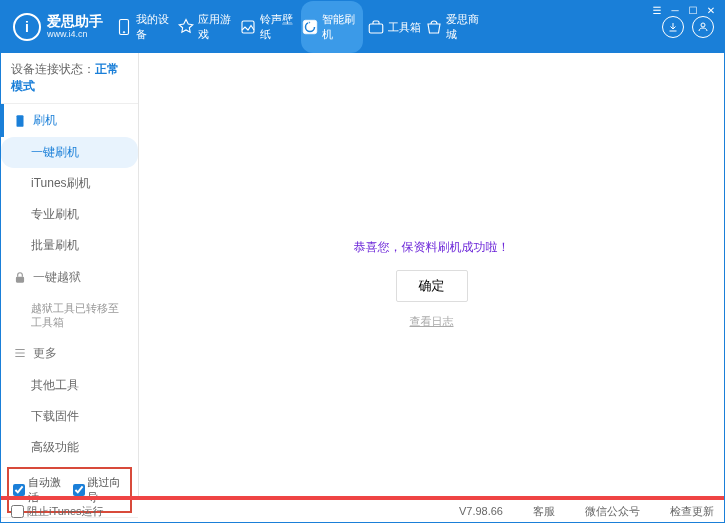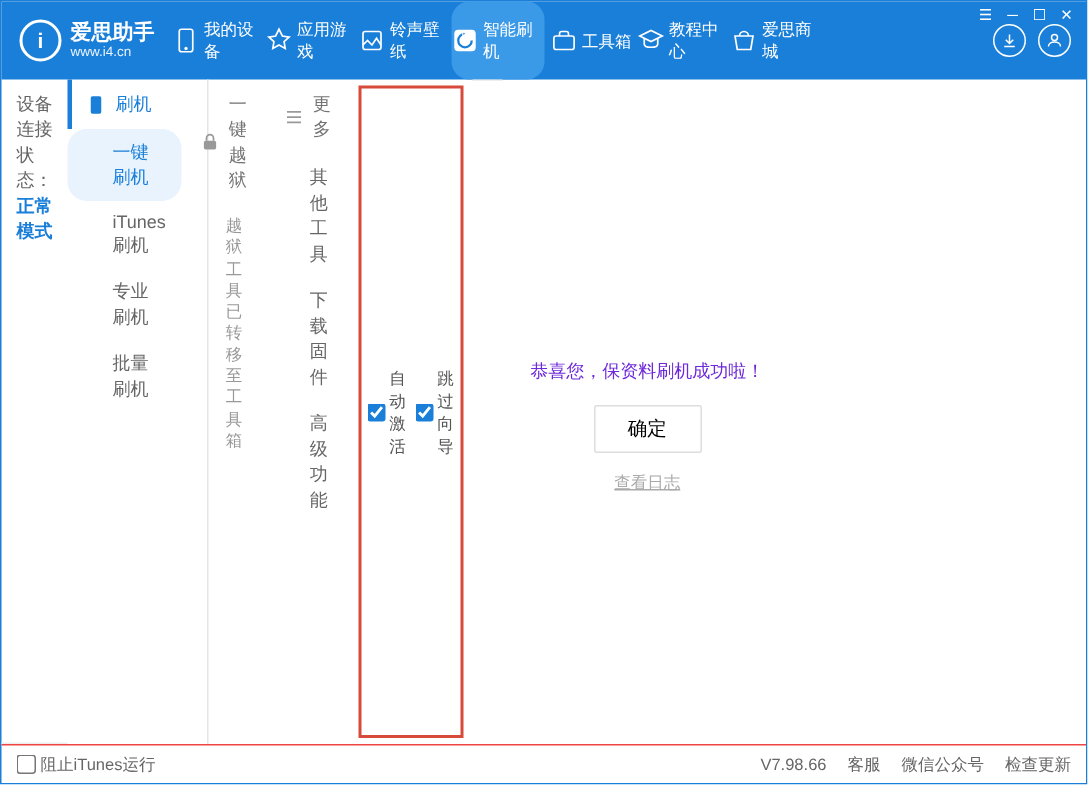--- a/index.html
+++ b/index.html
@@ -15,21 +15,21 @@
 .nav-item { width: 62px; display: flex; flex-direction: row; align-items: center; justify-content: center; font-size: 11px; gap: 3px; cursor: pointer; }
 .nav-item.active { background: #3b9ae8; border-radius: 12px; }
 .nav-icon { width: 18px; height: 18px; display: flex; align-items: center; justify-content: center; }
 .nav-icon svg { width: 18px; height: 18px; fill: #fff; stroke: #fff; }
 .titlebar-right { display: flex; align-items: center; gap: 8px; padding-right: 10px; }
 .win-controls { position: absolute; top: 0; right: 0; display: flex; gap: 2px; padding: 3px 6px; font-size: 10px; color: #fff; }
 .win-btn { width: 16px; height: 14px; display: flex; align-items: center; justify-content: center; cursor: pointer; }
 .circle-btn { width: 22px; height: 22px; border: 1.5px solid #fff; border-radius: 50%; display: flex; align-items: center; justify-content: center; cursor: pointer; }
 .circle-btn svg { width: 12px; height: 12px; fill: none; stroke: #fff; stroke-width: 2; }
 .body-area { flex: 1; display: flex; min-height: 0; }
-.sidebar { width: 138px; border-right: 1px solid #e5e5e5; display: flex; flex-direction: row; font-size: 12px; color: #555; }
+.sidebar { width: 138px; border-right: 1px solid #e5e5e5; display: flex; flex-direction: column; font-size: 12px; color: #555; }
 .status-row { padding: 8px 10px; border-bottom: 1px solid #eee; }
 .status-label { color: #666; }
 .status-value { color: #1a7fd8; font-weight: bold; }
 .side-group { }
 .side-header { display: flex; align-items: center; gap: 6px; padding: 8px 12px; color: #737373; }
 .side-header.active-root { border-left: 3px solid #1a7fd8; color: #1a7fd8; padding-left: 9px; }
 .side-sub { padding: 7px 10px 7px 30px; color: #666; cursor: pointer; border-radius: 13px; }
 .side-sub.active { background: #e8f3fd; color: #1a7fd8; }
 .side-sub.small { font-size: 11px; color: #999; line-height: 1.3; }
 .side-icon { width: 14px; height: 14px; display: inline-flex; align-items: center; justify-content: center; }
@@ -45,21 +45,21 @@
 .phone { position: absolute; left: 50%; top: 50%; transform: translate(-50%, -55%); width: 82px; height: 150px; background: #fff; border: 3px solid #d8e7f5; border-radius: 14px; box-shadow: 0 2px 6px rgba(0,0,0,.1); }
 .phone::before { content: ""; position: absolute; top: 8px; left: 50%; transform: translateX(-50%); width: 20px; height: 4px; background: #d8e7f5; border-radius: 2px; }
 .phone::after { content: ""; position: absolute; bottom: 6px; left: 50%; transform: translateX(-50%); width: 14px; height: 14px; border: 2px solid #d8e7f5; border-radius: 50%; }
 .new-ribbon { position: absolute; left: 50%; top: 58%; transform: translateX(-50%); background: #f5b92e; color: #fff; font-weight: 900; font-size: 22px; letter-spacing: 2px; padding: 4px 14px; border-radius: 3px; }
 .ribbon-end { position: absolute; top: 58%; width: 0; height: 0; border-top: 14px solid transparent; border-bottom: 14px solid transparent; }
 .ribbon-end.left { left: 9px; border-right: 14px solid #d99a1a; }
 .ribbon-end.right { right: 9px; border-left: 14px solid #d99a1a; }
 .success-text { margin-top: 18px; font-size: 12px; color: #6d28d9; }
 .confirm-btn { margin-top: 14px; border: 1px solid #ddd; background: #fff; padding: 6px 22px; font-size: 13px; color: #000000; cursor: pointer; border-radius: 2px; }
 .log-link { margin-top: 12px; font-size: 11px; color: #aaa; cursor: pointer; text-decoration: underline; }
-.footer { height: 26px; border-top: 1px solid #ef4444; display: flex; align-items: center; font-size: 11px; color: #666; padding: 0 10px; gap: 14px; }
+.footer { height: 26px; border-top: 4px solid #ef4444; display: flex; align-items: center; font-size: 11px; color: #666; padding: 0 10px; gap: 30px; }
 .footer .spacer { flex: 1; }
 .footer-item { display: flex; align-items: center; gap: 3px; cursor: pointer; }
 </style>
 </head>
 <body>
 
 <div class="window">
   <div class="win-controls">
     <div class="win-btn">☰</div>
     <div class="win-btn">─</div>
@@ -115,29 +115,20 @@
         <span>智能刷机</span>
       </div>
       <div class="nav-item">
         <span class="nav-icon">
             <svg viewBox="0 0 24 24">
               <rect x="3" y="8" width="18" height="12" rx="2" fill="none" stroke-width="1.5"></rect>
               <path d="M8 8V6a2 2 0 012-2h4a2 2 0 012 2v2" fill="none" stroke-width="1.5"></path>
             </svg>
           </span>
         <span>工具箱</span>
-      </div>
-      <div class="nav-item">
-        <span class="nav-icon">
-            <svg viewBox="0 0 24 24">
-              <path d="M2 8l10-5 10 5-10 5z" fill="none" stroke-width="1.5"></path>
-              <path d="M6 10v5c0 2 3 3 6 3s6-1 6-3v-5" fill="none" stroke-width="1.5"></path>
-            </svg>
-          </span>
-        <span>教程中心</span>
       </div>
       <div class="nav-item">
         <span class="nav-icon">
             <svg viewBox="0 0 24 24">
               <path d="M4 8h16l-2 12H6z" fill="none" stroke-width="1.5"></path>
               <path d="M8 8a4 4 0 018 0" fill="none" stroke-width="1.5"></path>
             </svg>
           </span>
         <span>爱思商城</span>
       </div>

